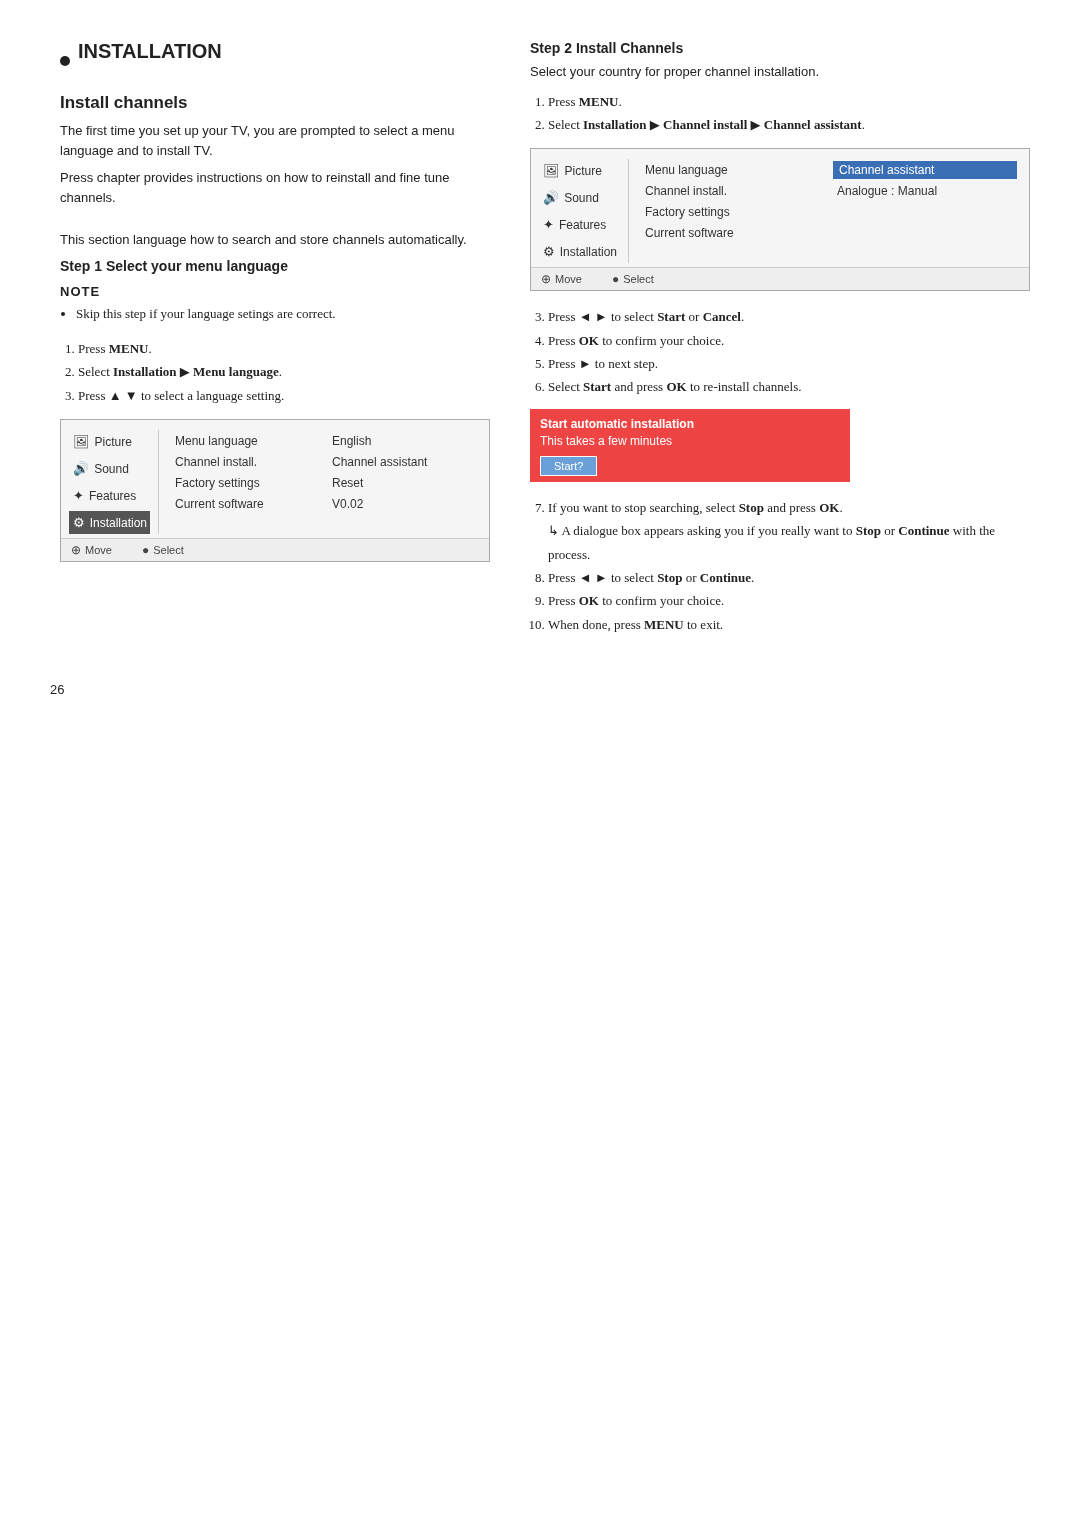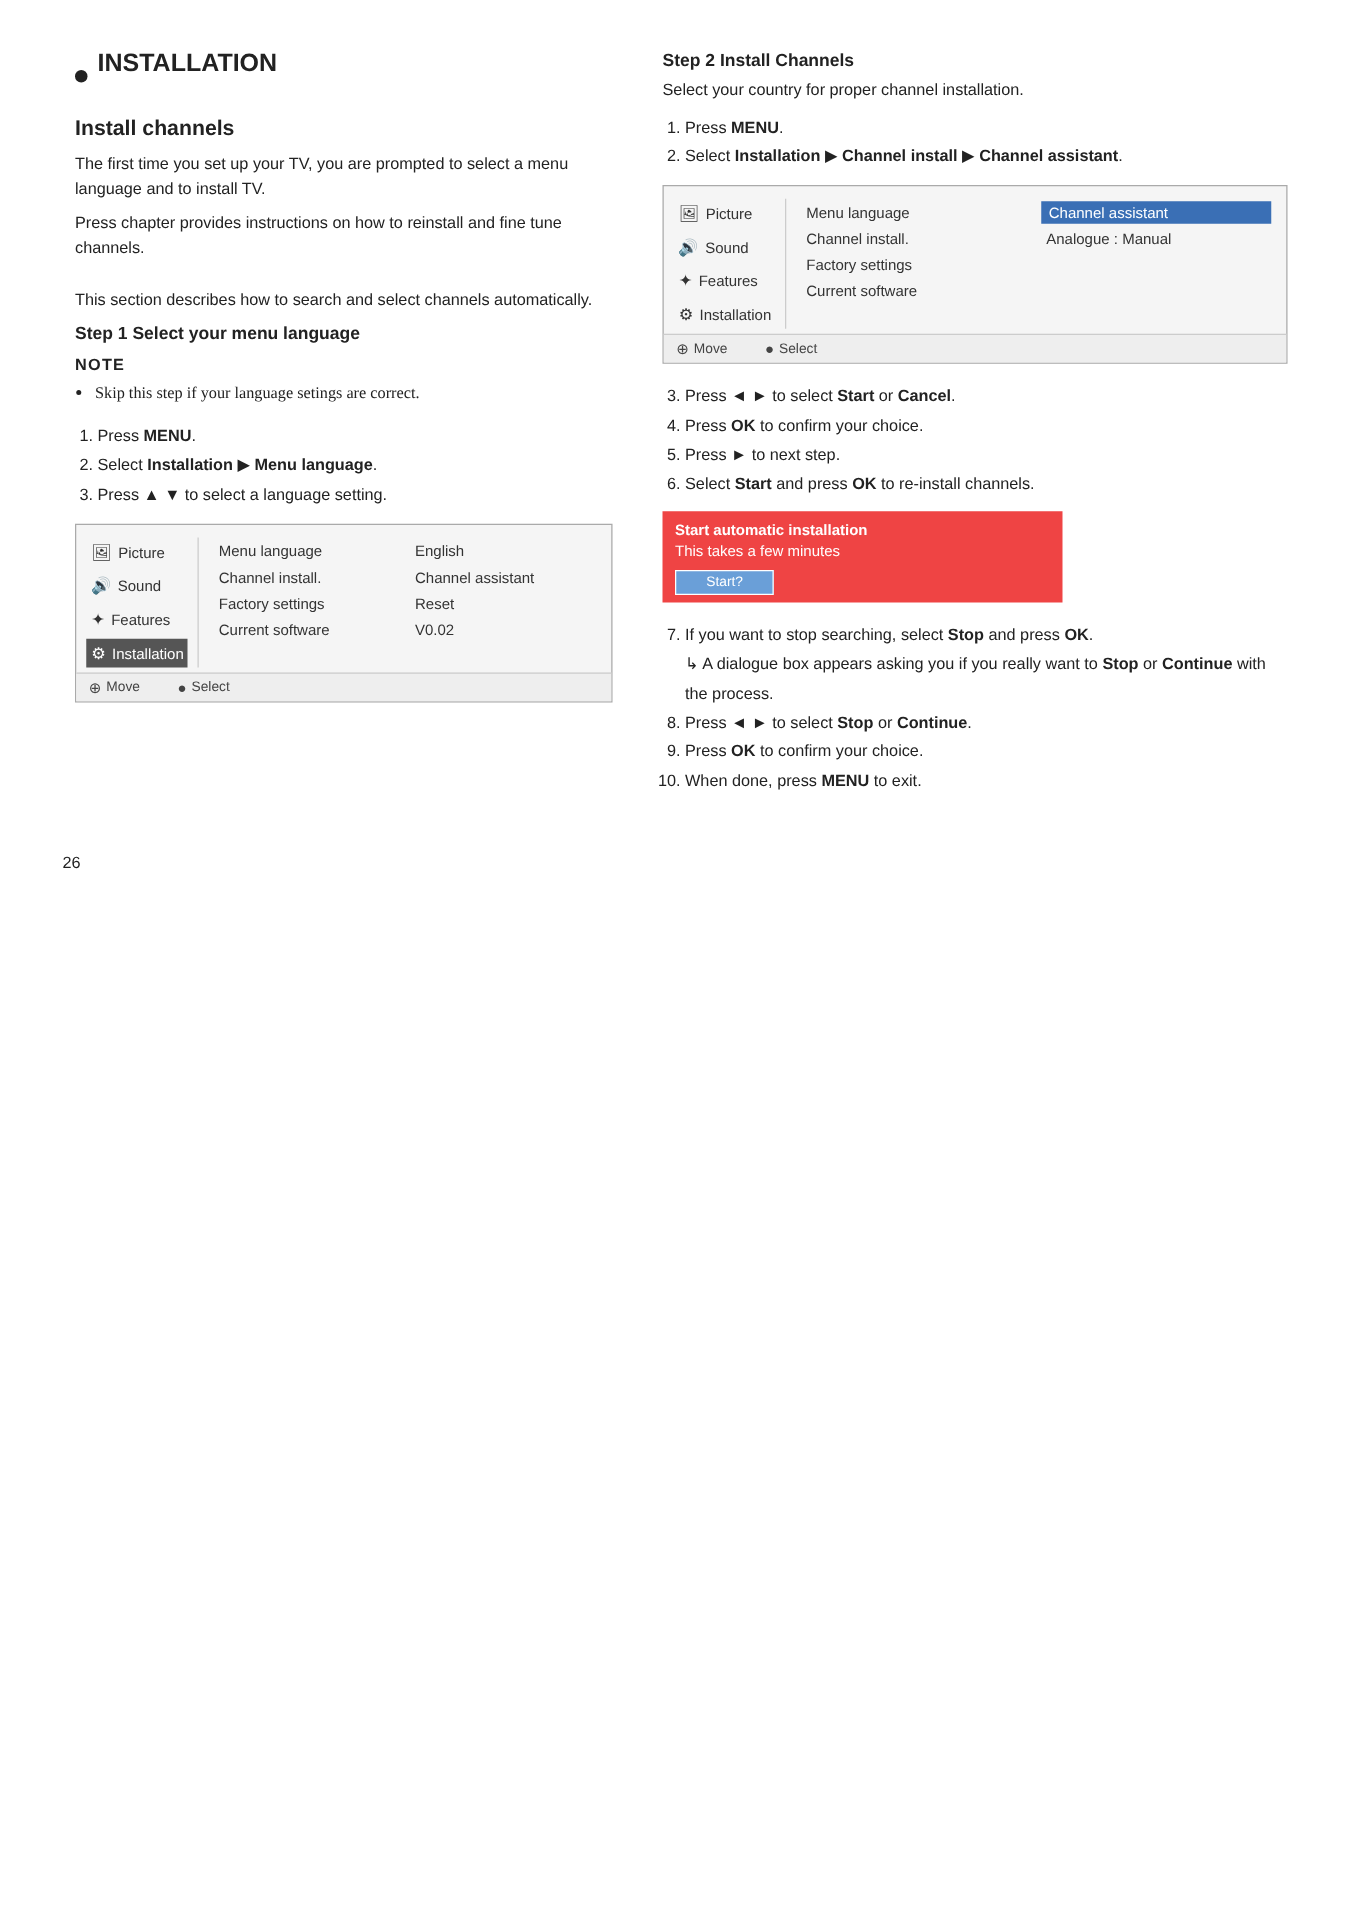--- a/index.html
+++ b/index.html
@@ -49,21 +49,21 @@
       font-weight: bold;
       text-transform: uppercase;
       letter-spacing: 1px;
       margin-bottom: 5px;
     }
     .note-box ul {
       margin-left: 16px;
       margin-bottom: 8px;
     }
     .note-box ul li { line-height: 1.5; font-family: Liberation Serif, serif; }
-    ol { margin-left: 18px; margin-bottom: 10px; }
+    ol { margin-left: 18px; margin-bottom: 10px; font-family: Liberation Serif, serif; }
     ol li { line-height: 1.8; }
 
     
     .tv-menu {
       border: 1.5px solid #aaa;
       background: #f5f5f5;
       margin: 12px 0 14px 0;
       padding: 0;
       font-size: 12px;
     }
@@ -145,21 +145,21 @@
       padding: 8px 10px 6px 10px;
       max-width: 320px;
     }
     .install-box .line1 { font-weight: bold; margin-bottom: 3px; }
     .install-box .line2 { margin-bottom: 8px; }
     .start-btn {
       background: #6a9fd8;
       border: 1px solid #fff;
       color: #fff;
       font-size: 11px;
-      padding: 3px 24px;
+      padding: 3px 13px;
       display: inline-block;
     }
 
     .page-number {
       text-align: left;
       margin-top: 36px;
       font-size: 13px;
     }
 
     
@@ -191,21 +191,21 @@
     </div>
 
     
     <h2>Install channels</h2>
     <p>The first time you set up your TV, you are prompted to select a menu language and to install TV.</p>
     <p>Press chapter provides instructions on how to reinstall and fine tune channels.</p>
 
     <br>
 
     
-    <p>This section describes how to search and select channels automatically.</p>
+    <p>This section language how to search and store channels automatically.</p>
 
     
     <h3>Step 1 Select your menu language</h3>
 
     
     <div class="note-box">
       <div class="note-title">NOTE</div>
       <ul>
         <li>Skip this step if your language setings are correct.</li>
       </ul>

